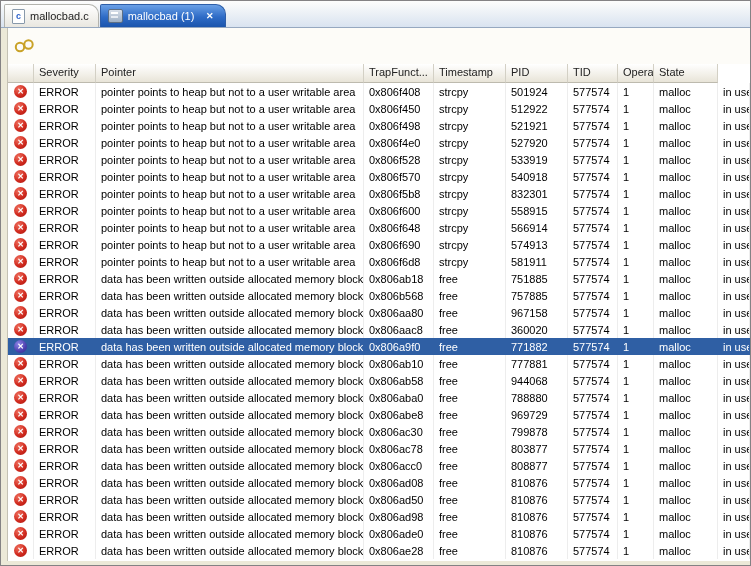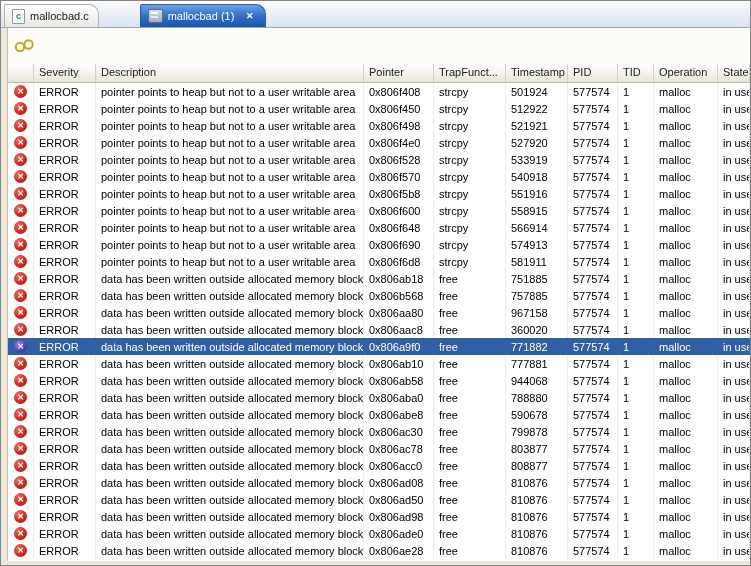--- a/index.html
+++ b/index.html
@@ -2,21 +2,21 @@
 <html><head>
 <meta charset="utf-8">
 <style>
   html,body{margin:0;padding:0;}
   body{width:751px;height:566px;font-family:"Liberation Sans",sans-serif;background:#fff;}
   .window{width:751px;height:566px;box-sizing:border-box;border:1px solid #848284;background:#ece9d8;display:flex;flex-direction:column;overflow:hidden;}
 
   
   .tabbar{flex:0 0 26px;height:26px;background:linear-gradient(#fdfdfc,#d9e3f0);border-bottom:1px solid #96a8c0;display:flex;align-items:flex-end;padding-left:3px;gap:1px;}
   .tab{height:23px;box-sizing:border-box;display:flex;align-items:center;gap:5px;padding:0 9px 0 7px;font-size:11px;color:#222;background:linear-gradient(#ffffff,#e9e7e0);border:1px solid #b3b3ad;border-bottom:none;border-radius:2px 10px 0 0;cursor:default;}
-  .tab.active{background:linear-gradient(180deg,#6aa0e6 0%,#2e6bc6 55%,#1b55ad 100%);color:#fff;border-color:#2e5ea8;margin-left:40px;}
+  .tab.active{background:linear-gradient(180deg,#6aa0e6 0%,#2e6bc6 55%,#1b55ad 100%);color:#fff;border-color:#2e5ea8;}
   .cfile{width:11px;height:13px;background:#fff;border:1px solid #8899aa;font-size:9px;color:#3366cc;display:inline-flex;align-items:center;justify-content:center;font-weight:bold;border-radius:1px;flex:0 0 auto;}
   .ma-icon{width:13px;height:12px;display:inline-block;background:linear-gradient(#d8dfe9,#9fb0c4);border:1px solid #5d6f85;border-radius:2px;position:relative;flex:0 0 auto;}
   .ma-icon::after{content:"";position:absolute;left:2px;top:2px;width:7px;height:2px;background:#fff;box-shadow:0 4px 0 #e8ecf2;}
   .close{margin-left:4px;font-size:9px;font-weight:bold;color:#fff;width:13px;height:13px;display:inline-flex;align-items:center;justify-content:center;border-radius:2px;}
 
   
   .content{flex:1;display:flex;padding:0 0 4px 6px;background:#ece9d8;min-height:0;}
   .view{flex:1;background:#fff;border-left:1px solid #c4c1b4;display:flex;flex-direction:column;min-width:0;min-height:0;}
   .toolbar{flex:0 0 36px;height:36px;background:#fdfcf8;display:flex;align-items:center;padding-left:5px;}
 
@@ -57,21 +57,20 @@
         <svg width="22" height="18" viewBox="0 0 22 18">
           <circle cx="7" cy="10" r="4.2" fill="none" stroke="#c9a227" stroke-width="2"></circle>
           <circle cx="15.5" cy="7.5" r="4.2" fill="none" stroke="#c9a227" stroke-width="2"></circle>
           <line x1="10.6" y1="9.2" x2="11.8" y2="8.4" stroke="#c9a227" stroke-width="2"></line>
         </svg>
       </div>
 
       <div class="grid-head">
         <div class="th"></div>
         <div class="th">Severity</div>
-        <div class="th">Description</div>
         <div class="th">Pointer</div>
         <div class="th">TrapFunct...</div>
         <div class="th">Timestamp</div>
         <div class="th">PID</div>
         <div class="th">TID</div>
         <div class="th">Operation</div>
         <div class="th">State</div>
       </div>
 
       <div class="tbody" id="tbody">
@@ -160,21 +159,21 @@
             <div class="td c9">in use</div>
           </div>
           <div class="tr">
             <div class="td c0">
               <span class="err-icon">✕</span>
             </div>
             <div class="td c1">ERROR</div>
             <div class="td c2">pointer points to heap but not to a user writable area</div>
             <div class="td c3">0x806f5b8</div>
             <div class="td c4">strcpy</div>
-            <div class="td c5">551916</div>
+            <div class="td c5">832301</div>
             <div class="td c6">577574</div>
             <div class="td c7">1</div>
             <div class="td c8">malloc</div>
             <div class="td c9">in use</div>
           </div>
           <div class="tr">
             <div class="td c0">
               <span class="err-icon">✕</span>
             </div>
             <div class="td c1">ERROR</div>
@@ -342,21 +341,21 @@
             <div class="td c9">in use</div>
           </div>
           <div class="tr">
             <div class="td c0">
               <span class="err-icon">✕</span>
             </div>
             <div class="td c1">ERROR</div>
             <div class="td c2">data has been written outside allocated memory block</div>
             <div class="td c3">0x806abe8</div>
             <div class="td c4">free</div>
-            <div class="td c5">590678</div>
+            <div class="td c5">969729</div>
             <div class="td c6">577574</div>
             <div class="td c7">1</div>
             <div class="td c8">malloc</div>
             <div class="td c9">in use</div>
           </div>
           <div class="tr">
             <div class="td c0">
               <span class="err-icon">✕</span>
             </div>
             <div class="td c1">ERROR</div>

